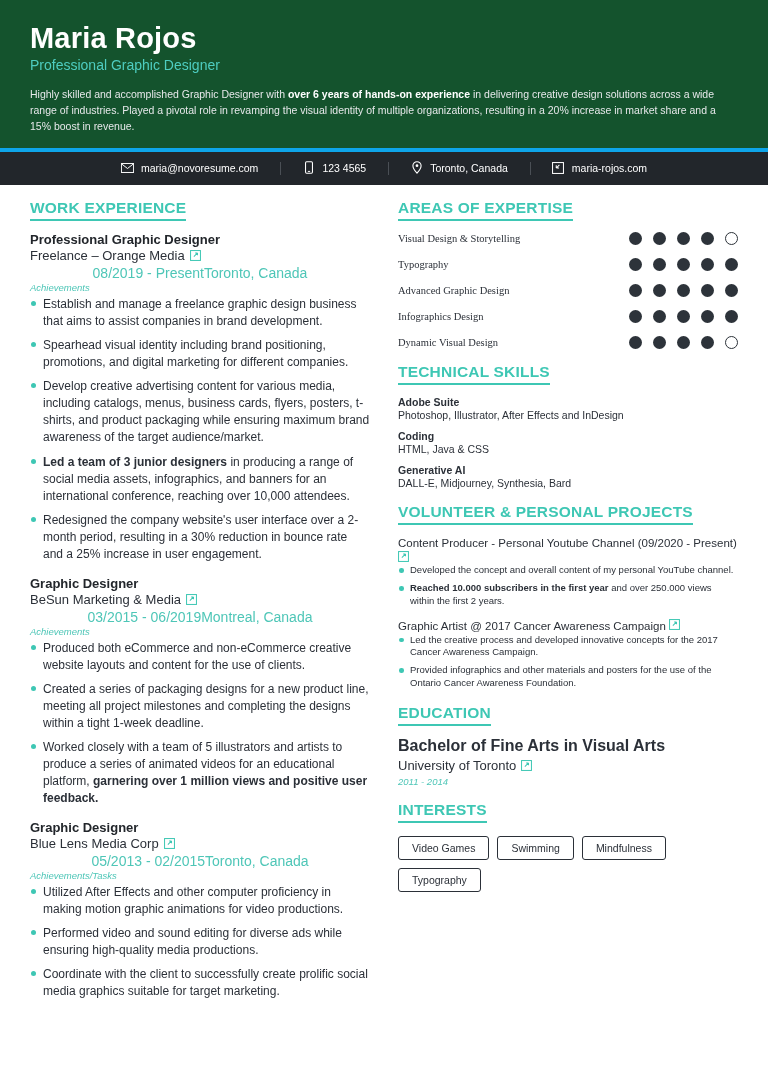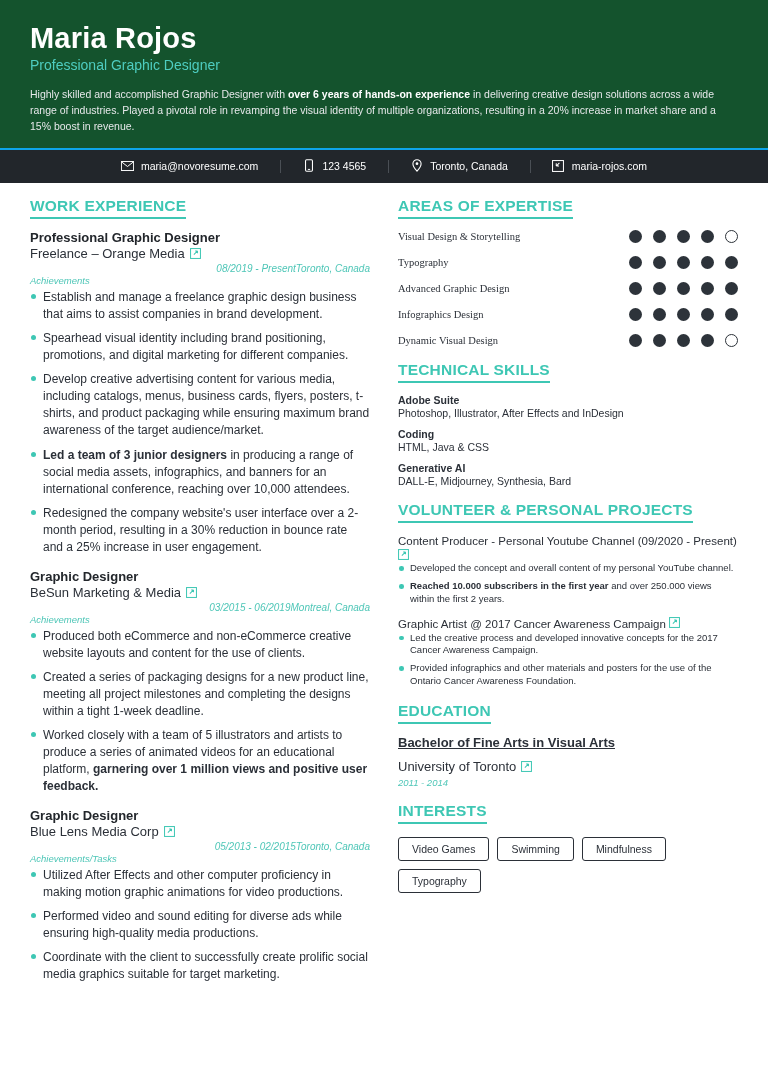--- a/index.html
+++ b/index.html
@@ -36,21 +36,21 @@
     font-size: 10.5px;
     line-height: 1.5;
     color: #e6e8ea;
     max-width: 710px;
   }
   .summary b { color: #ffffff; font-weight: bold; }
 
   
   .contact-bar {
     background: #22262b;
-    border-top: 2px solid #0ea5e9;
+    border-top: 4px solid #0ea5e9;
     display: flex;
     align-items: center;
     justify-content: center;
     gap: 0px;
     padding: 9px 30px 11px 30px;
   }
   .contact-item {
     display: flex;
     align-items: center;
     gap: 7px;
@@ -101,24 +101,23 @@
     margin: 0 0 1px 0;
   }
   .job-company {
     font-size: 13px;
     color: #2b3038;
     margin: 0 0 2px 0;
     display: flex; align-items: center; gap: 5px;
   }
   .link-icon { color: #3ec7b4; display:inline-flex; }
   .job-meta {
-    display: flex; justify-content: flex-end;
+    display: flex; justify-content: center;
     color: #4ec6b7;
-    font-size: 10px;
-    font-style: italic;
+    font-size: 14px;
     margin-bottom: 1px;
   }
   .ach-label {
     color: #4ec6b7;
     font-size: 9.5px;
     font-style: italic;
     margin-bottom: 3px;
   }
   ul.bullets {
     list-style: none;
@@ -173,21 +172,21 @@
   }
   ul.bullets.small li {
     font-size: 9.5px;
     line-height: 1.35;
     margin-bottom: 5px;
     padding-left: 12px;
   }
   ul.bullets.small li::before { top: 4px; width: 4.5px; height: 4.5px; }
 
   
-  .edu-degree { font-size: 13px; font-weight: bold; margin-bottom: 9px; text-decoration: underline; }
+  .edu-degree { font-size: 16px; font-weight: bold; margin-bottom: 3px; }
   .edu-school { font-size: 13px; display: flex; align-items:center; gap:5px; margin-bottom: 3px;}
   .edu-years { color: #4ec6b7; font-size: 9.5px; font-style: italic; }
 
   
   .chips { display: flex; flex-wrap: wrap; gap: 8px; margin-top: 2px; }
   .chip {
     border: 1px solid #2b3038;
     border-radius: 3px;
     padding: 5px 13px;
     font-size: 10.5px;

